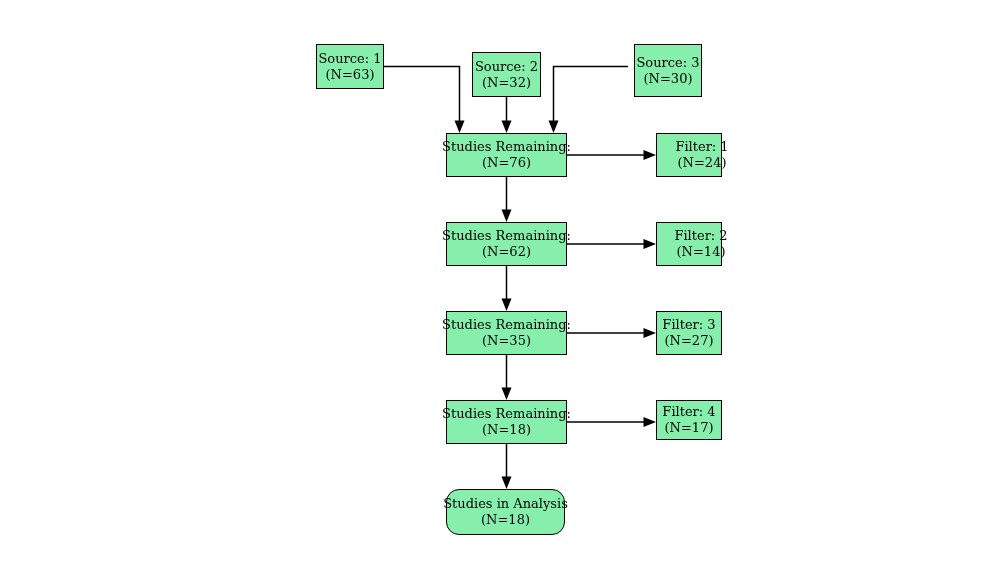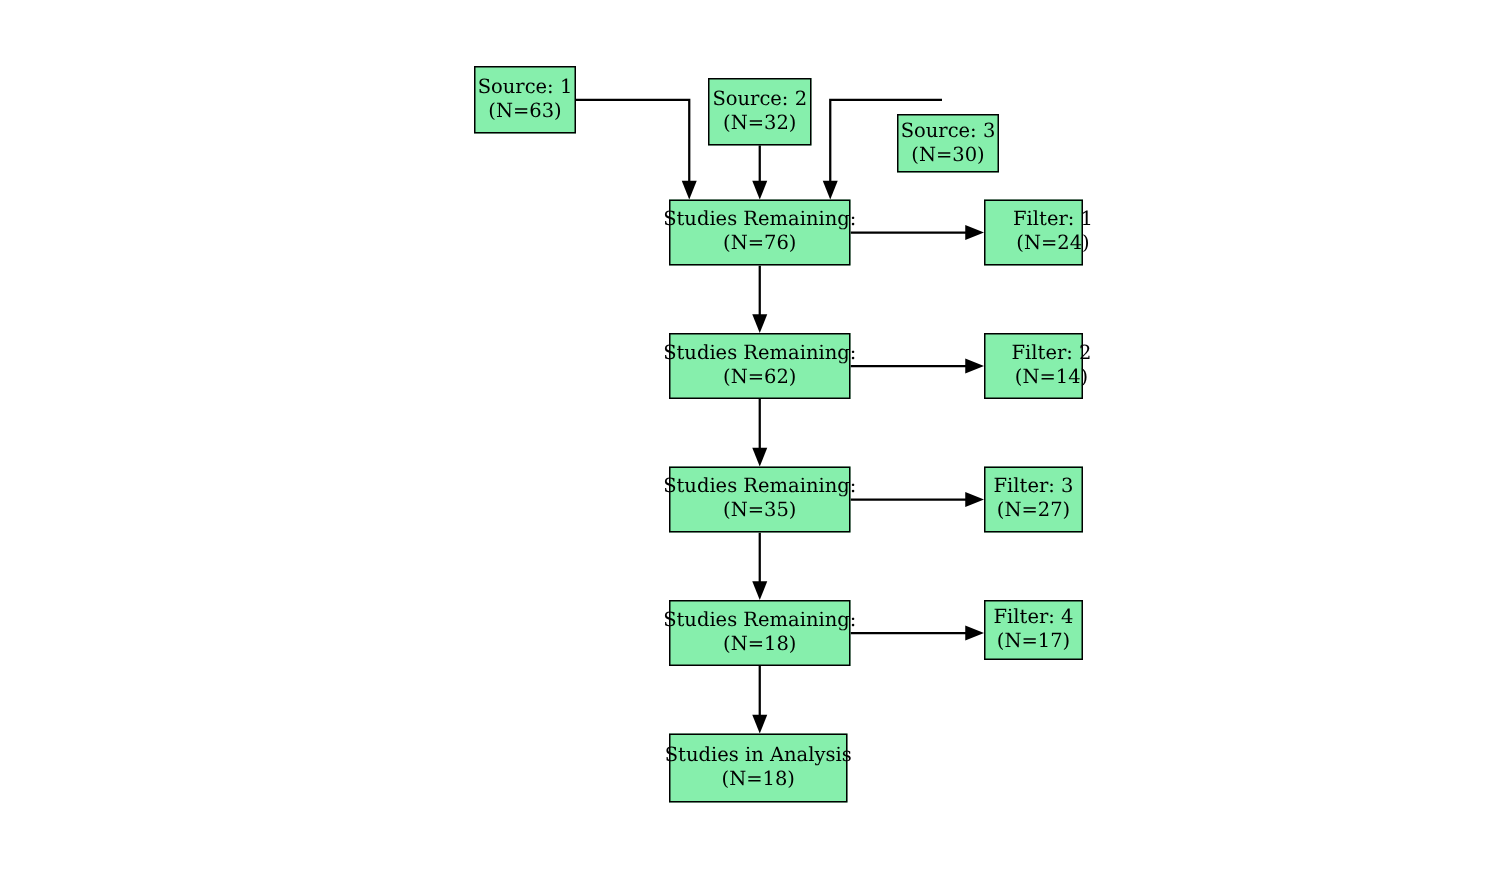--- a/index.html
+++ b/index.html
@@ -35,27 +35,27 @@
     justify-content: center;
     align-items: center;
   }
   .node span {
     display: block;
     white-space: nowrap;
   }
   
   .n-source1 { left: 316px; top: 44px;  width: 68px;  height: 45px; }
   .n-source2 { left: 472px; top: 52px;  width: 69px;  height: 45px; }
-  .n-source3 { left: 598px; top: 44px;  width: 68px;  height: 39px; margin-top: 32px; }
+  .n-source3 { left: 634px; top: 44px;  width: 68px;  height: 53px; }
   
   .n-remaining1 { left: 446px; top: 133px; width: 121px; height: 44px; }
   .n-remaining2 { left: 446px; top: 222px; width: 121px; height: 44px; }
   .n-remaining3 { left: 446px; top: 311px; width: 121px; height: 44px; }
   .n-remaining4 { left: 446px; top: 400px; width: 121px; height: 44px; }
-  .n-analysis   { left: 446px; top: 489px; width: 119px; height: 46px; }
+  .n-analysis   { left: 446px; top: 489px; width: 119px; height: 46px; border-radius: 13px; }
   
   .n-filter1 { left: 656px; top: 133px; width: 66px; height: 44px; padding-left: 26px; }
   .n-filter2 { left: 656px; top: 222px; width: 66px; height: 44px; padding-left: 24px; }
   .n-filter3 { left: 656px; top: 311px; width: 66px; height: 44px; }
   .n-filter4 { left: 656px; top: 400px; width: 66px; height: 40px; }
 </style>
 </head>
 <body>
 
 <div id="canvas">

